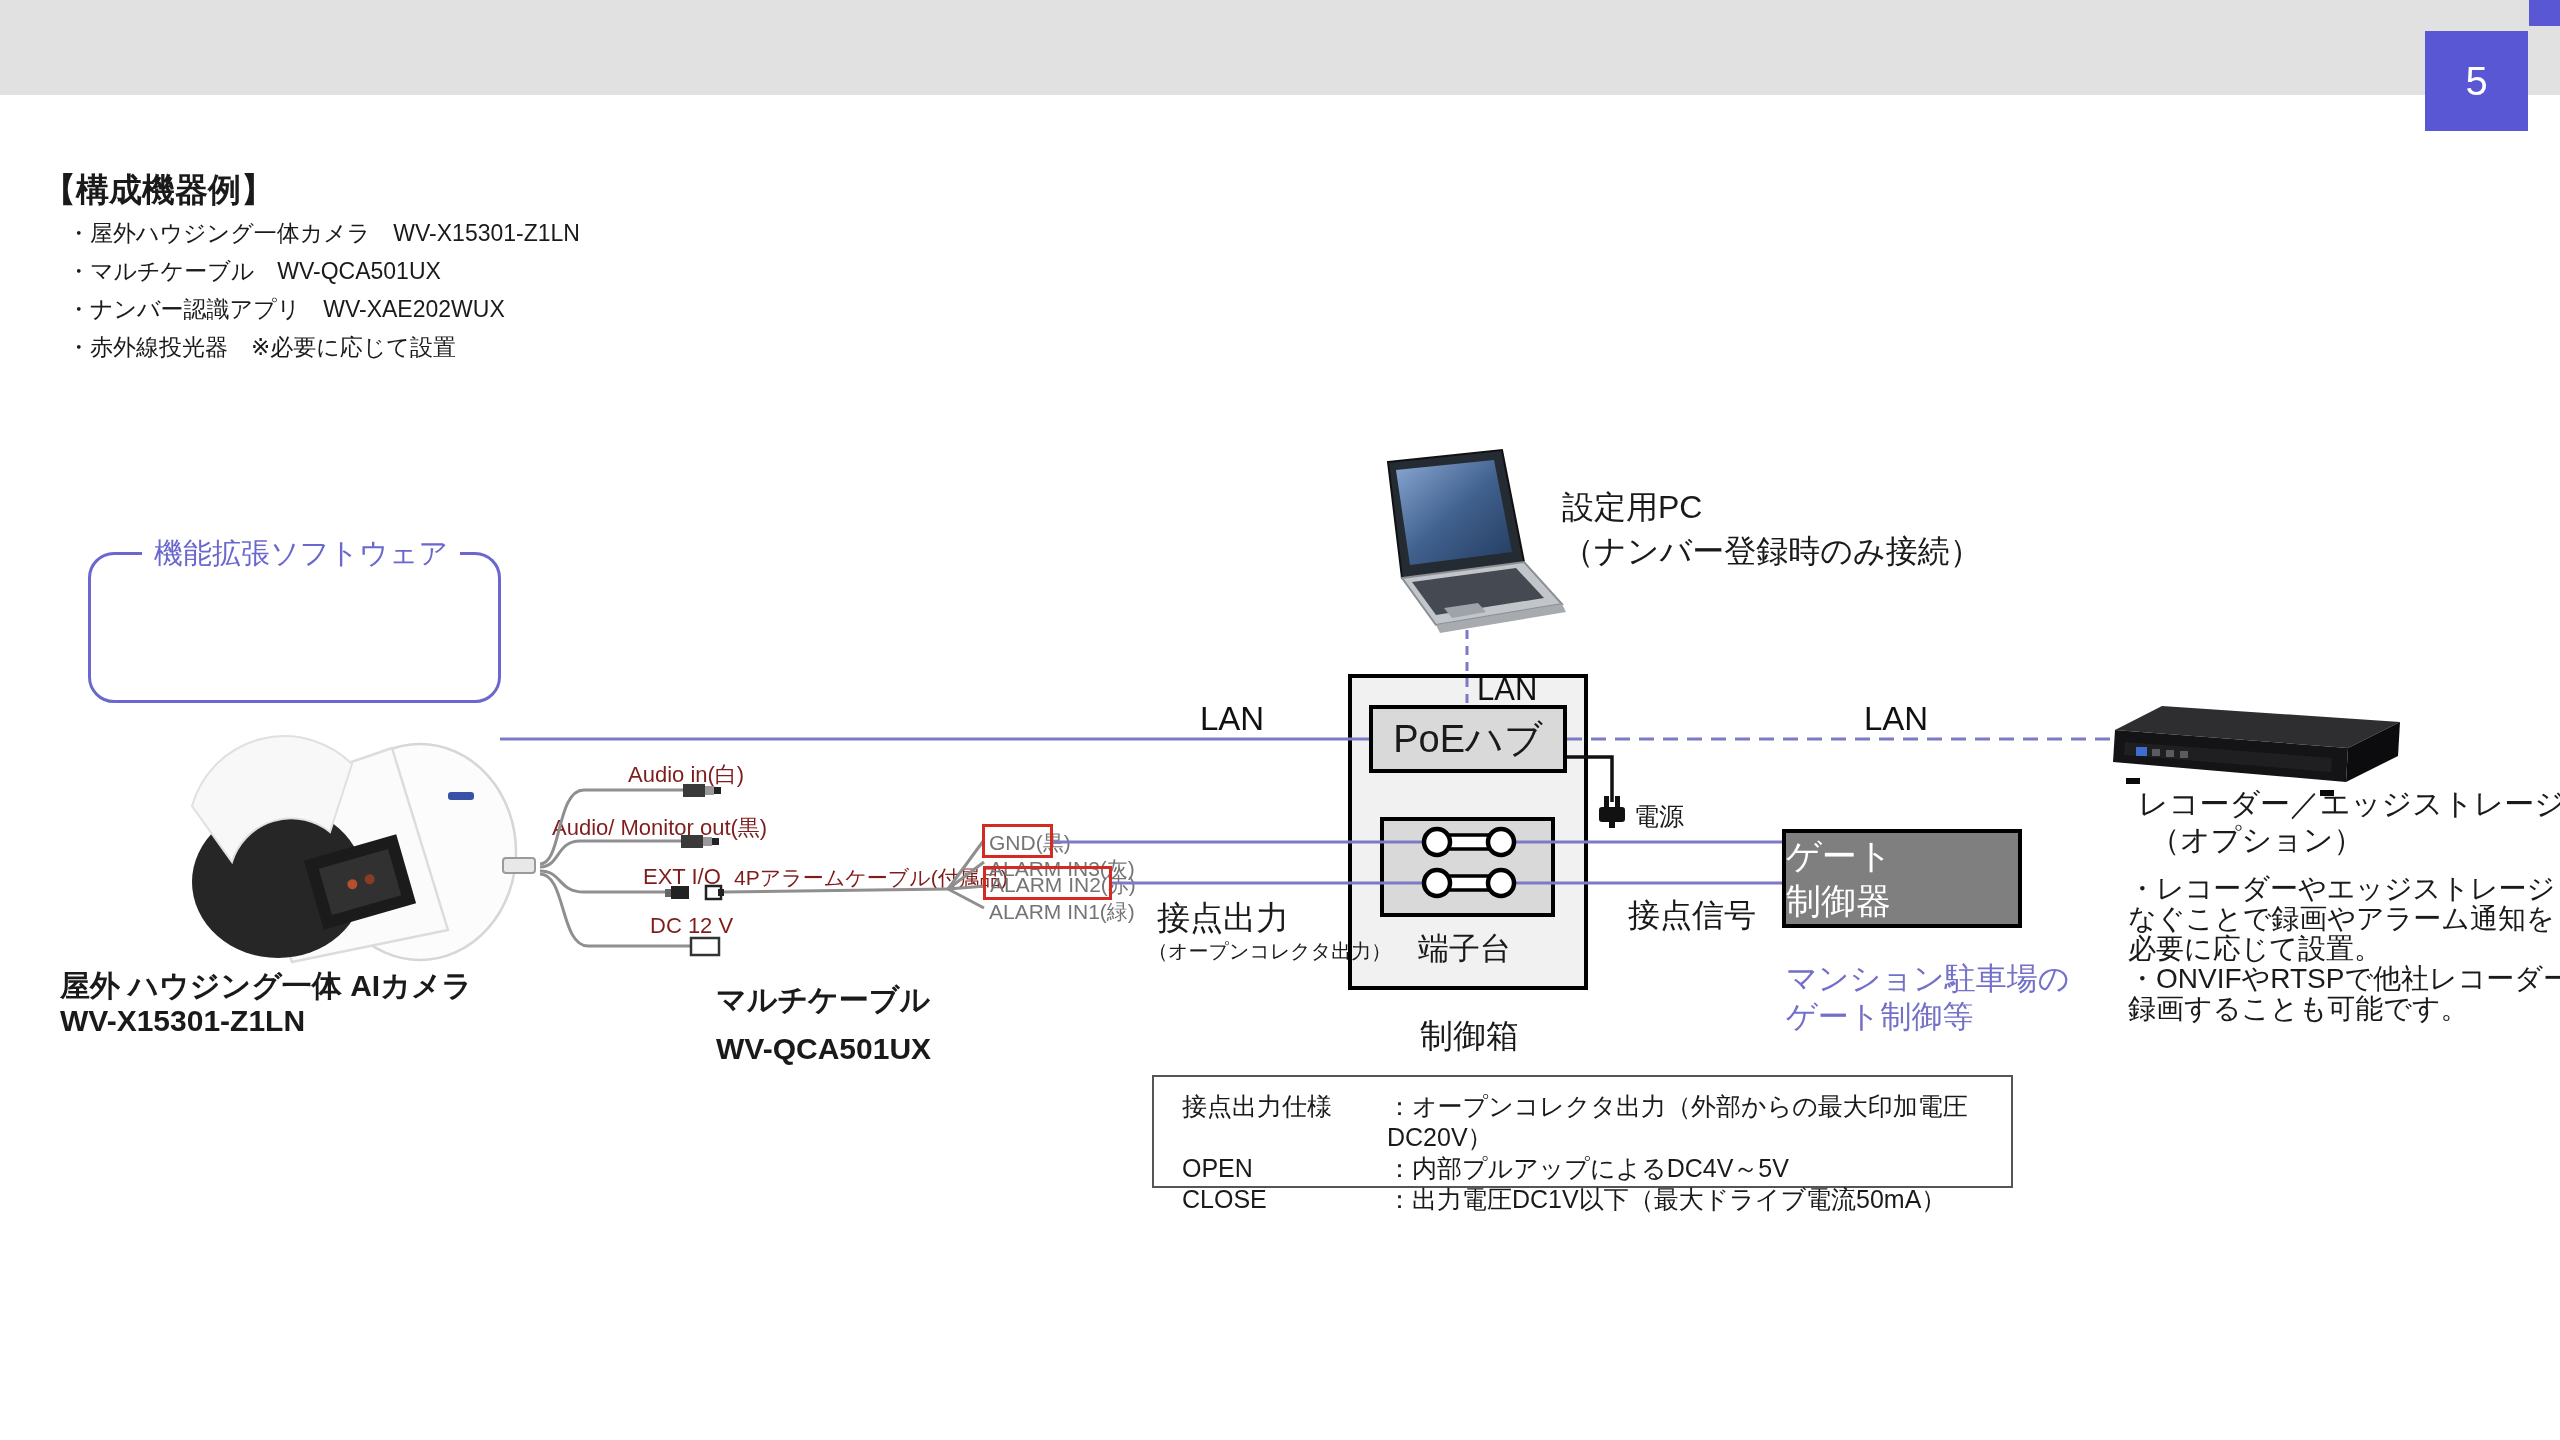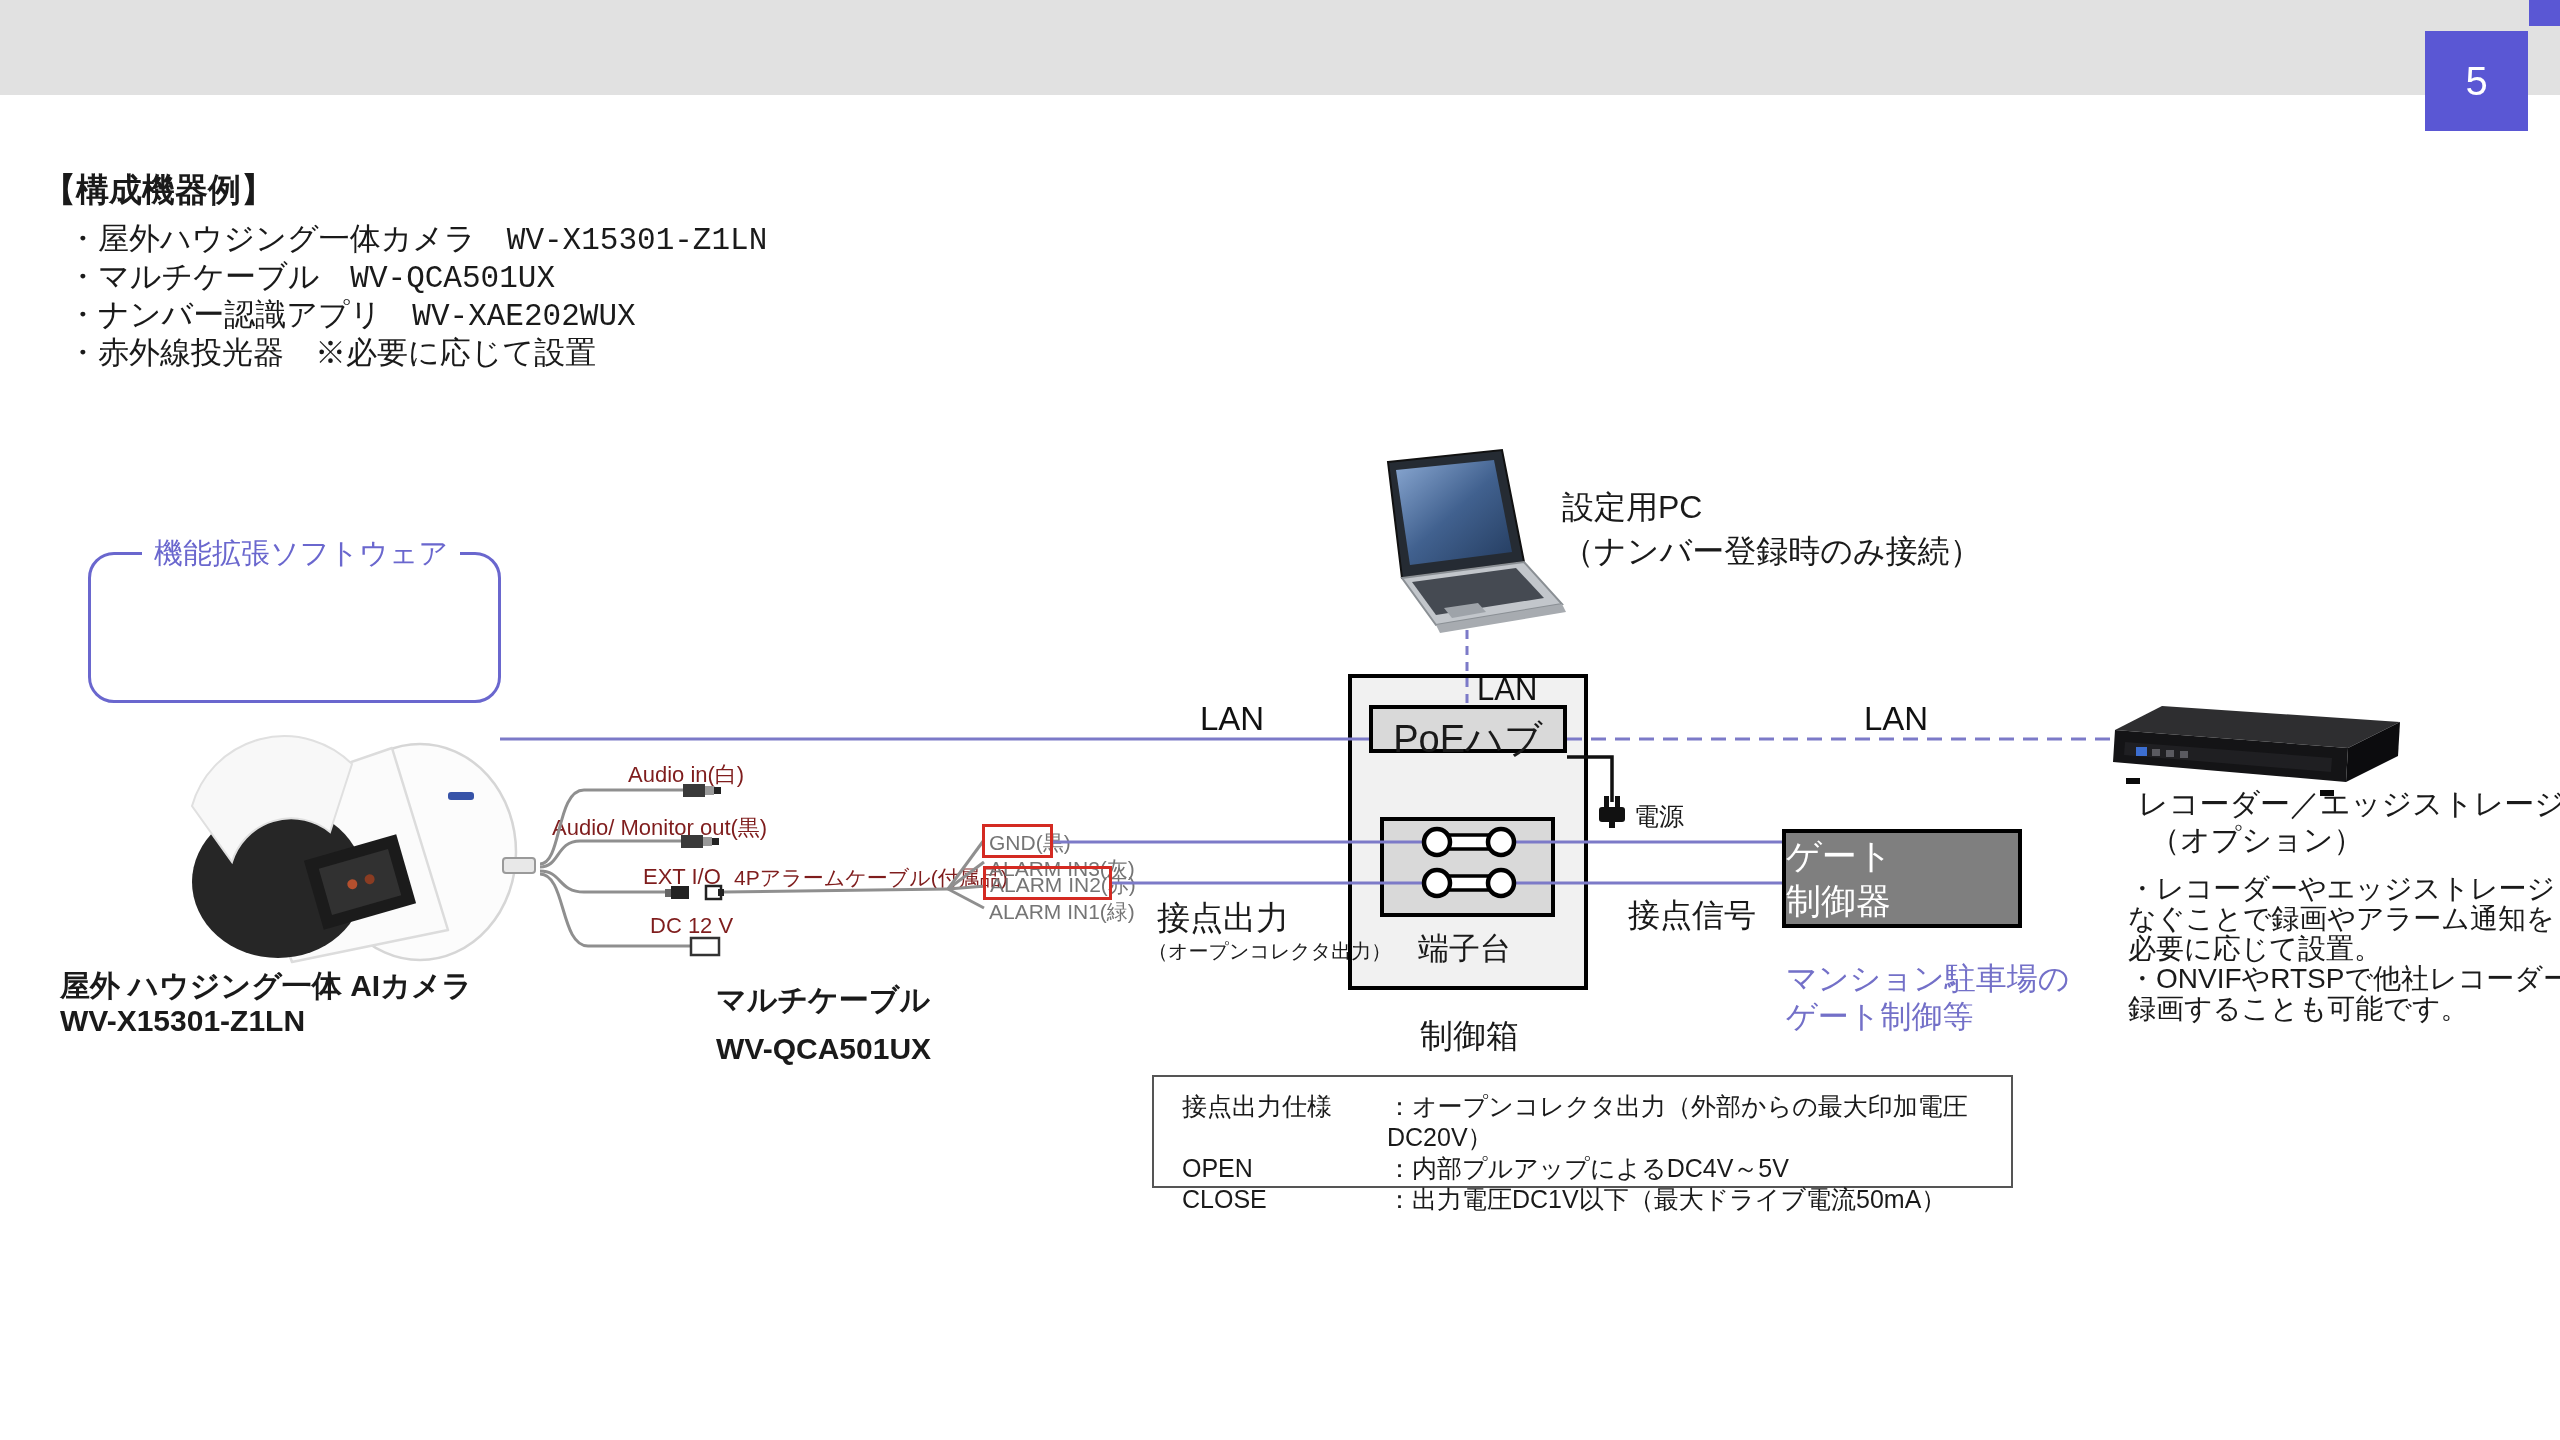--- a/index.html
+++ b/index.html
@@ -4,21 +4,21 @@
 <style>
   html,body{margin:0;padding:0;background:#fff;}
   .slide{position:relative;width:2560px;height:1440px;background:#ffffff;overflow:hidden;
          font-family:"Liberation Sans","DejaVu Sans",sans-serif;color:#1a1a1a;}
   .abs{position:absolute;}
   .hdr{left:0;top:0;width:2560px;height:95px;background:#e1e1e1;}
   .title{left:55px;top:12px;font-size:58px;font-weight:bold;color:#111;}
   .pgbox{background:#5a57d4;}
   .pgnum{color:#fff;font-size:40px;display:flex;align-items:center;justify-content:center;}
   .h1{font-size:33px;font-weight:bold;}
-  .li{font-size:31px;font-family:Liberation Mono, monospace;}
+  .li{font-size:23px;}
   .softlegend{color:#6a67ce;font-size:29px;background:#fff;padding:0 12px;}
   .softbox{border:3px solid #6a67ce;border-radius:26px;background:transparent;}
   .appbox{background:#6a67ce;border-radius:14px;color:#fff;text-align:center;font-size:29px;line-height:39px;padding-top:9px;box-sizing:border-box;}
   .blk{border:4px solid #000;box-sizing:border-box;}
   .ctrlbox{background:#f1f1f1;}
   .poe{background:#d9d9d9;font-size:38px;text-align:center;line-height:60px;}
   .term{background:#d9d9d9;}
   .gate{background:#7f7f7f;color:#fff;font-size:35px;text-align:left;line-height:45px;padding-top:0;}
   .lan{font-size:33px;color:#111;}
   .lbl-g{color:#7f1d1d;font-size:22px;white-space:nowrap;}
@@ -47,21 +47,21 @@
   <div class="abs h1" style="left:43px;top:168px;">【構成機器例】</div>
   <div class="abs li" style="left:67px;top:218px;">・屋外ハウジング一体カメラ　WV-X15301-Z1LN</div>
   <div class="abs li" style="left:67px;top:256px;">・マルチケーブル　WV-QCA501UX</div>
   <div class="abs li" style="left:67px;top:294px;">・ナンバー認識アプリ　WV-XAE202WUX</div>
   <div class="abs li" style="left:67px;top:332px;">・赤外線投光器　※必要に応じて設置</div>
 
   <div class="abs softbox" style="left:88px;top:552px;width:407px;height:145px;"></div>
   <div class="abs softlegend" style="left:142px;top:534px;">機能拡張ソフトウェア</div>
 
   <div class="abs blk ctrlbox" style="left:1348px;top:674px;width:240px;height:316px;"></div>
-  <div class="abs blk poe" style="left:1369px;top:705px;width:198px;height:48px;">
+  <div class="abs blk poe" style="left:1369px;top:705px;width:198px;height:68px;">
     <span>PoEハブ</span>
   </div>
   <div class="abs blk term" style="left:1380px;top:817px;width:175px;height:100px;"></div>
   <div class="abs plain30" style="left:1418px;top:928px;font-size:31px;">端子台</div>
   <div class="abs plain30" style="left:1420px;top:1014px;font-size:33px;">制御箱</div>
   <div class="abs plain30" style="left:1634px;top:800px;font-size:25px;">電源</div>
 
   <div class="abs blk gate" style="left:1782px;top:829px;width:240px;height:99px;">
     <div>ゲート</div>
     <div>制御器</div>

